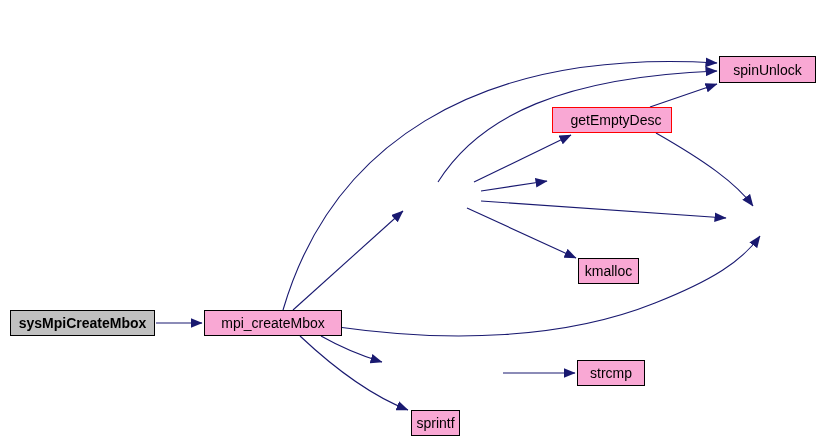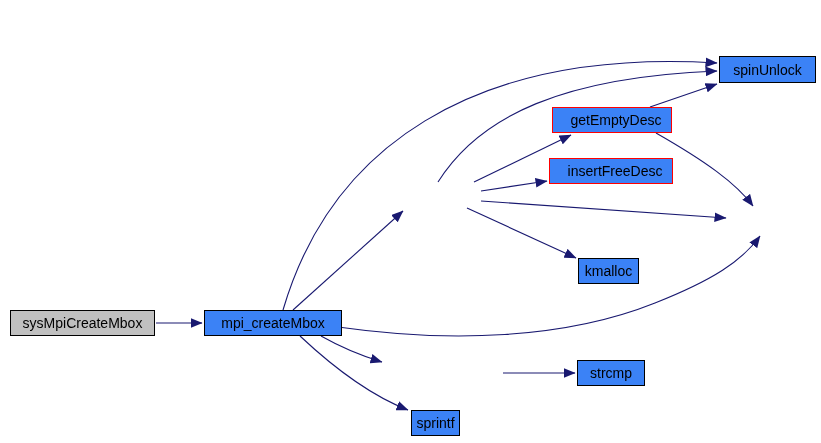--- a/index.html
+++ b/index.html
@@ -7,31 +7,31 @@
     position:relative;
     width:821px;height:443px;
     background:#ffffff;
     font-family:"Liberation Sans","DejaVu Sans",sans-serif;
     overflow:hidden;
   }
   #edge-layer{position:absolute;left:0;top:0;width:821px;height:443px;}
   .node{
     position:absolute;
     box-sizing:border-box;
-    background:#3b82f6;
+    background:#f9a8d4;
     border:1px solid #000000;
     color:#000000;
     font-size:14px;
     line-height:24px;
     text-align:center;
     white-space:nowrap;
     display:flex;align-items:center;justify-content:center;
     cursor:pointer;
   }
-  .node.root{background:#c0c0c0;cursor:default;}
+  .node.root{background:#c0c0c0;cursor:default;font-weight:bold;}
   .node.truncated{border-color:#ff0000;padding-left:8px;}
   .edge{fill:none;stroke:#191970;stroke-width:1.1px;}
 </style>
 </head>
 <body>
 
 <div id="canvas">
 
   <svg id="edge-layer" width="821" height="443" viewBox="0 0 821 443" xmlns="http://www.w3.org/2000/svg">
     <defs>
@@ -56,21 +56,20 @@
     <path class="edge" d="M 503,373 L 575,373" marker-end="url(#arrow)"></path>
   </svg>
 
   <div class="node root" style="left:10px;top:310px;width:145px;height:26px">sysMpiCreateMbox</div>
 
   <div class="node" style="left:204px;top:310px;width:138px;height:26px">mpi_createMbox</div>
 
 
   <div class="node truncated" style="left:552px;top:107px;width:120px;height:26px">getEmptyDesc</div>
 
-  <div class="node truncated" style="left:549px;top:158px;width:124px;height:26px">insertFreeDesc</div>
 
   <div class="node" style="left:719px;top:56px;width:97px;height:27px">spinUnlock</div>
 
 
   <div class="node" style="left:578px;top:258px;width:61px;height:26px">kmalloc</div>
 
 
   <div class="node" style="left:577px;top:360px;width:68px;height:26px">strcmp</div>
 
   <div class="node" style="left:411px;top:410px;width:49px;height:26px">sprintf</div>

